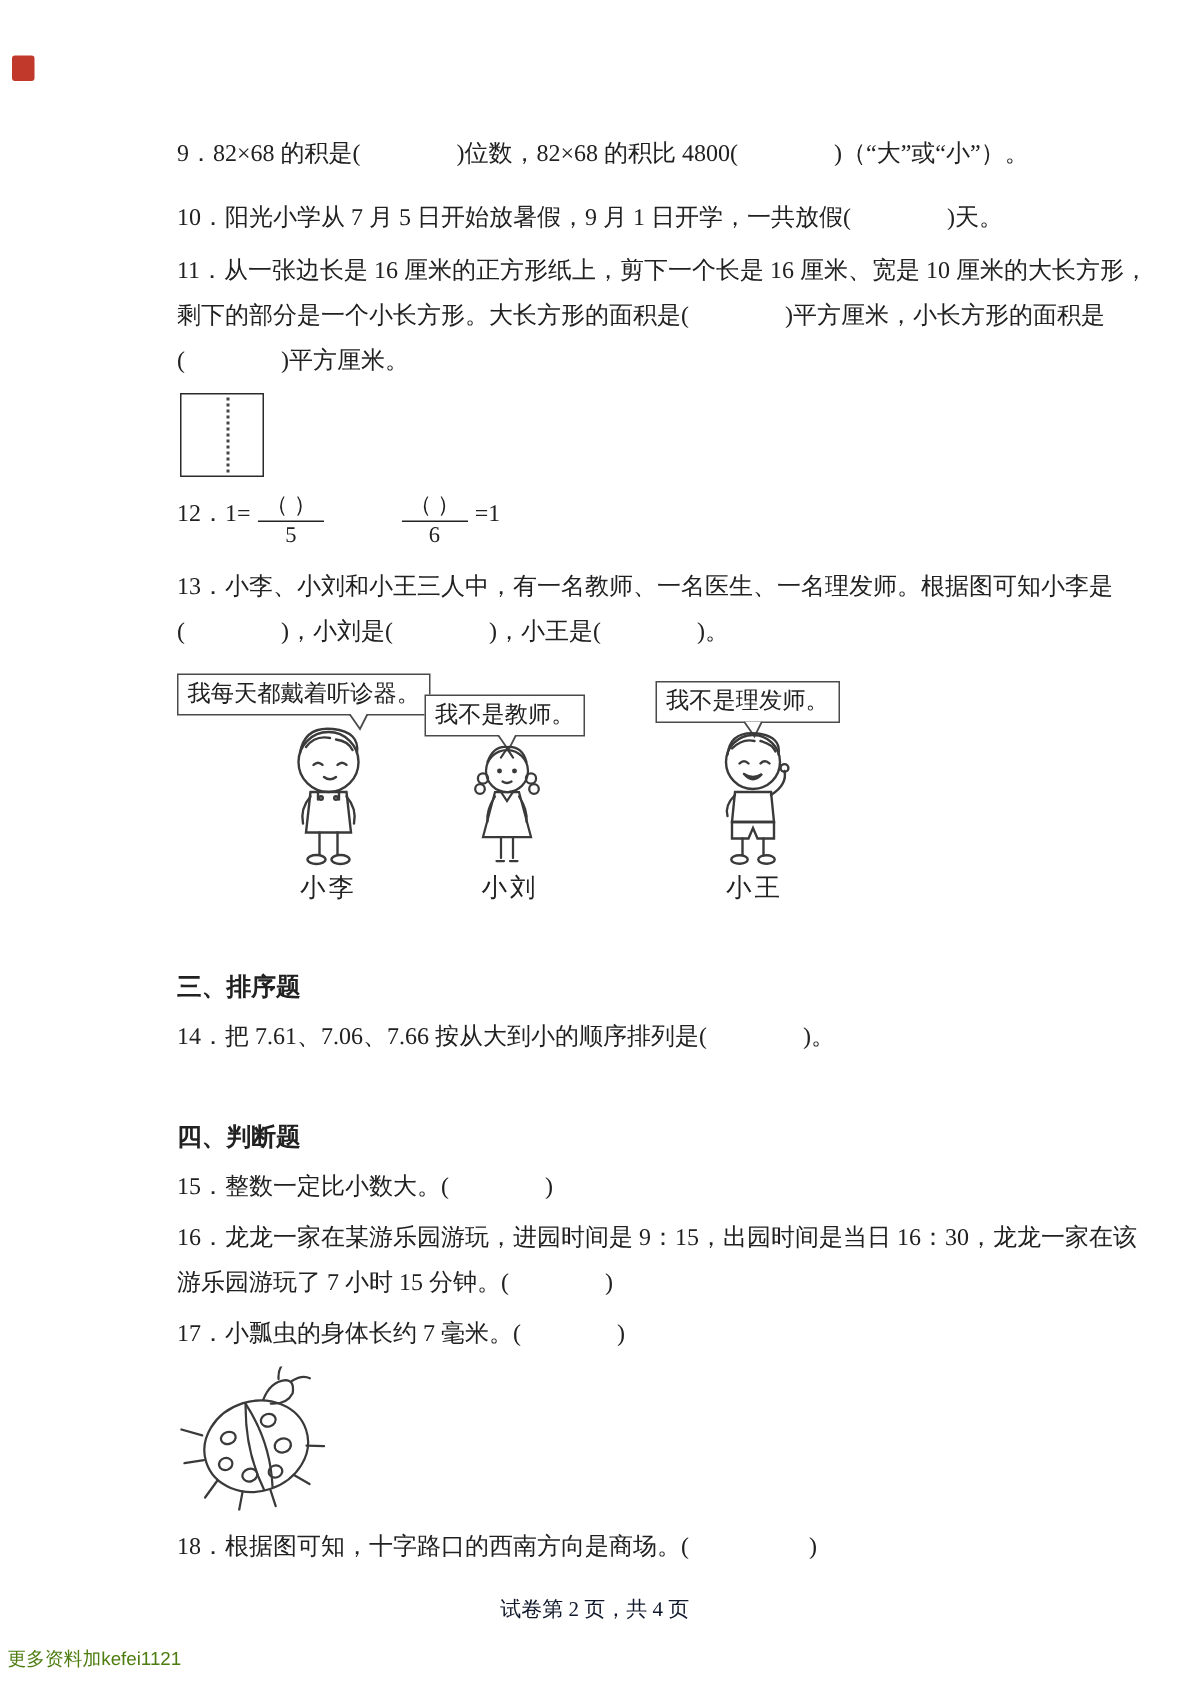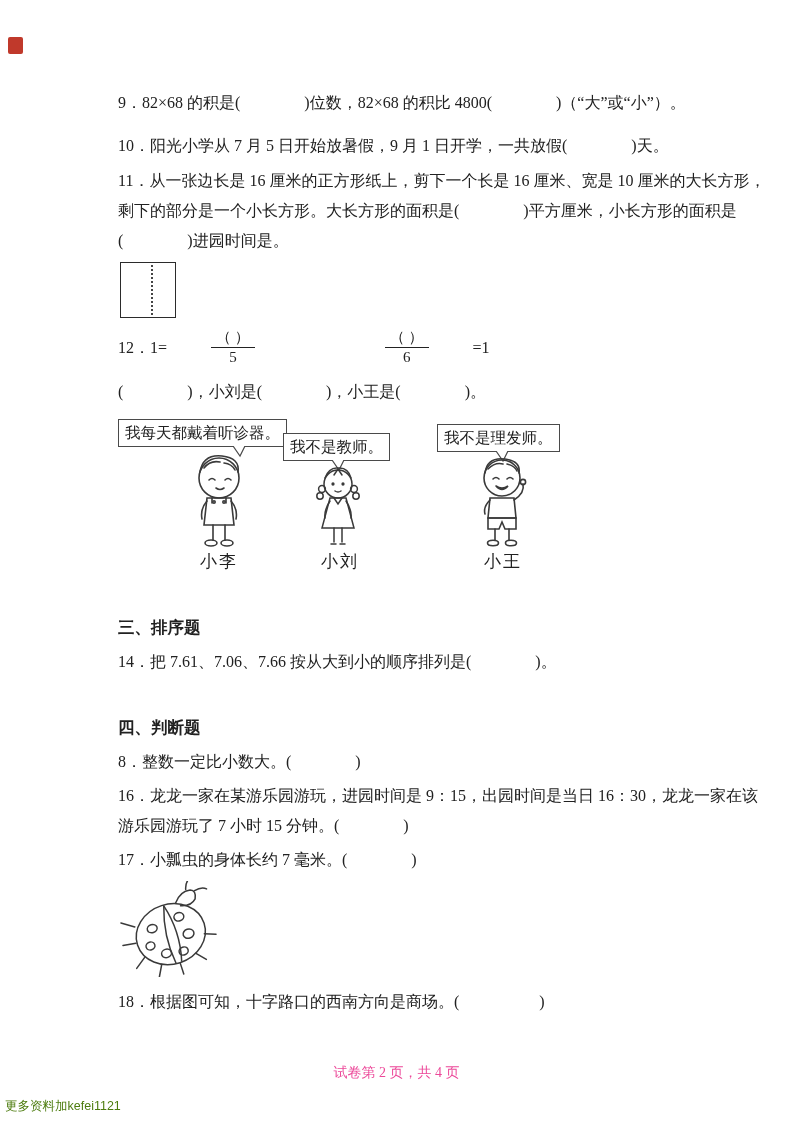--- a/index.html
+++ b/index.html
@@ -30,21 +30,21 @@
   .square-fig{
     width:54px;height:54px;border:1.6px solid #2b2b2b;
     position:relative;margin:6px 0 10px 2px;
   }
   .square-fig .foldline{
     position:absolute;top:2px;bottom:2px;left:55%;
     border-left:2px dotted #444;
   }
 
   
-  .q12{margin:4px 0 0 0;white-space:nowrap;display:flex;align-items:center;gap:39px;}
+  .q12{margin:4px 0 0 0;white-space:nowrap;display:flex;}
   .frac{display:inline-flex;flex-direction:column;align-items:center;
         margin:0 5px;vertical-align:middle;}
   .frac .num{display:block;border-bottom:1.4px solid #222;
              padding:0 5px 1px 5px;line-height:18px;font-size:15px;}
   .frac .den{display:block;line-height:19px;font-size:15px;}
   .frac-sep{display:inline-block;width:42px;}
 
   
   .figs{position:relative;height:150px;margin-top:12px;}
   .fig{position:absolute;top:0;height:150px;}
@@ -59,21 +59,21 @@
   .person{position:absolute;}
   .fig-name{position:absolute;font-size:17px;letter-spacing:2px;}
 
   .section-title{margin:0;font-weight:bold;font-size:16.5px;white-space:nowrap;}
 
   
   .ladybug{margin:6px 0 2px 0;}
 
   .footer{
     position:absolute;left:0;top:1064px;width:100%;
-    text-align:center;font-size:14px;color:#ec4899;
+    text-align:center;font-size:14px;color:#0f172a;
   }
   .watermark{
     position:absolute;left:5px;top:1098px;
     font-size:12.5px;color:#4d7c0f;
     font-family:"Liberation Sans","DejaVu Sans",sans-serif;
   }
   svg{display:block;}
 </style>
 </head>
 <body>
@@ -83,41 +83,42 @@
   <div class="red-mark"></div>
 
   <div class="content">
 
     <p class="q">9．82×68 的积是(　　　　)位数，82×68 的积比 4800(　　　　)（“大”或“小”）。</p>
     <div class="gap13"></div>
     <p class="q">10．阳光小学从 7 月 5 日开始放暑假，9 月 1 日开学，一共放假(　　　　)天。</p>
     <div class="gap5"></div>
     <p class="qline">11．从一张边长是 16 厘米的正方形纸上，剪下一个长是 16 厘米、宽是 10 厘米的大长方形，</p>
     <p class="qline">剩下的部分是一个小长方形。大长方形的面积是(　　　　)平方厘米，小长方形的面积是</p>
-    <p class="qline">(　　　　)进园时间是。</p>
+    <p class="qline">(　　　　)平方厘米。</p>
 
     <div class="square-fig">
       <div class="foldline"></div>
     </div>
 
     <div class="q12">
       <span>12．1=</span>
       <span class="frac">
         <span class="num">（ ）</span>
         <span class="den">5</span>
       </span>
       <span class="frac-sep"></span>
       <span class="frac">
         <span class="num">（ ）</span>
         <span class="den">6</span>
       </span>
       <span>=1</span>
     </div>
 
     <div class="gap10"></div>
+    <p class="qline">13．小李、小刘和小王三人中，有一名教师、一名医生、一名理发师。根据图可知小李是</p>
     <p class="qline">(　　　　)，小刘是(　　　　)，小王是(　　　　)。</p>
 
     <div class="figs">
 
       <div class="fig fig1">
         <div class="bubble" style="left:0;top:0;">我每天都戴着听诊器。</div>
         <svg class="tail" style="left:112px;top:27px;" width="18" height="12" viewBox="0 0 18 12">
           <path d="M3,0 L10,10 L15,0" fill="#ffffff" stroke="#4a4a4a" stroke-width="1.2"></path>
         </svg>
         <svg class="person" style="left:62px;top:32px;" width="80" height="100" viewBox="0 0 80 100" fill="none" stroke="#3a3a3a" stroke-width="1.6" stroke-linecap="round">
@@ -194,21 +195,21 @@
     </div>
 
     <div class="gap44"></div>
     <p class="section-title">三、排序题</p>
     <div class="gap4"></div>
     <p class="q">14．把 7.61、7.06、7.66 按从大到小的顺序排列是(　　　　)。</p>
 
     <div class="gap36"></div>
     <p class="section-title">四、判断题</p>
     <div class="gap4"></div>
-    <p class="q">8．整数一定比小数大。(　　　　)</p>
+    <p class="q">15．整数一定比小数大。(　　　　)</p>
     <div class="gap4"></div>
     <p class="qline">16．龙龙一家在某游乐园游玩，进园时间是 9：15，出园时间是当日 16：30，龙龙一家在该</p>
     <p class="qline">游乐园游玩了 7 小时 15 分钟。(　　　　)</p>
     <div class="gap4"></div>
     <p class="q">17．小瓢虫的身体长约 7 毫米。(　　　　)</p>
 
     <svg class="ladybug" width="112" height="96" viewBox="0 0 112 96" fill="none" stroke="#3a3a3a" stroke-width="1.5" stroke-linecap="round">
       <g transform="rotate(-18 56 50)">
         <ellipse cx="52" cy="52" rx="35" ry="30"></ellipse>
         <path d="M54,23 Q44,52 48,81"></path>

